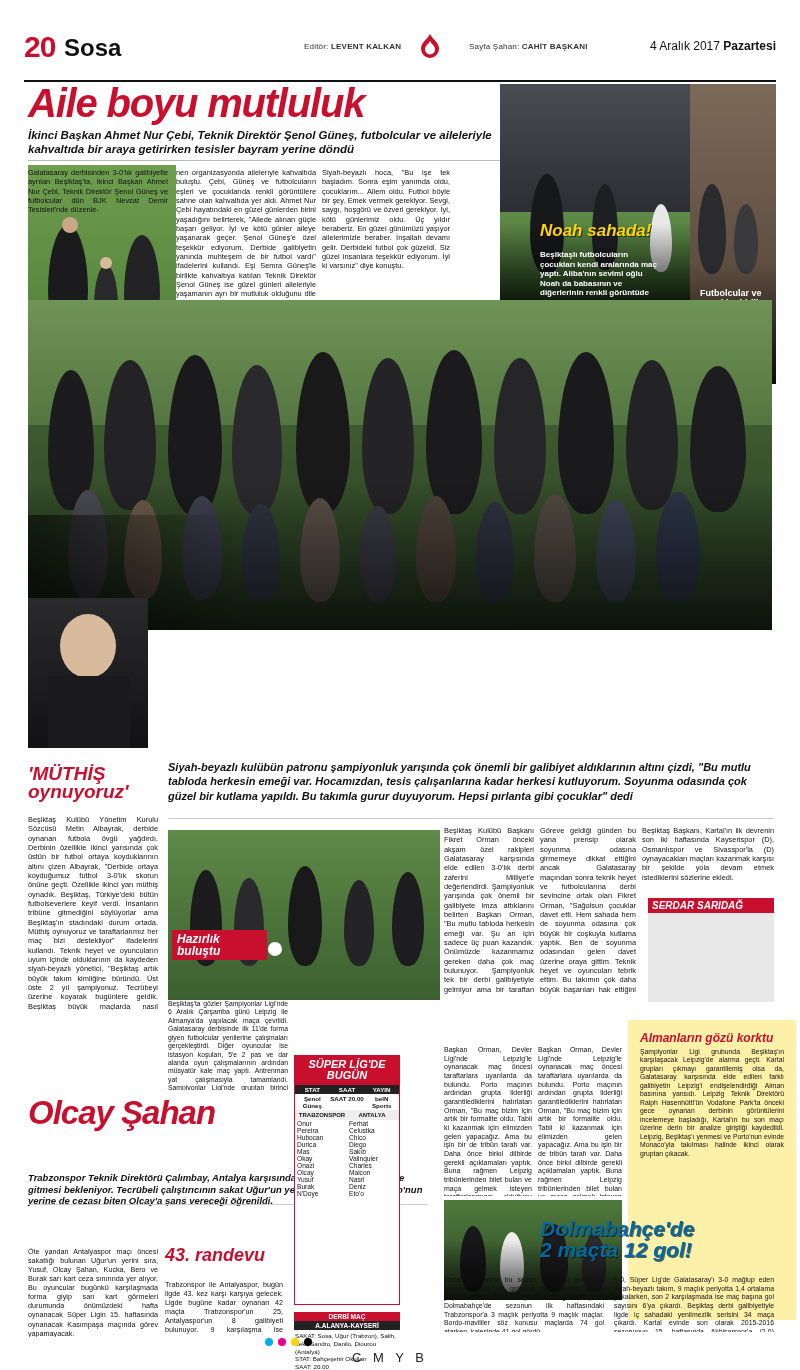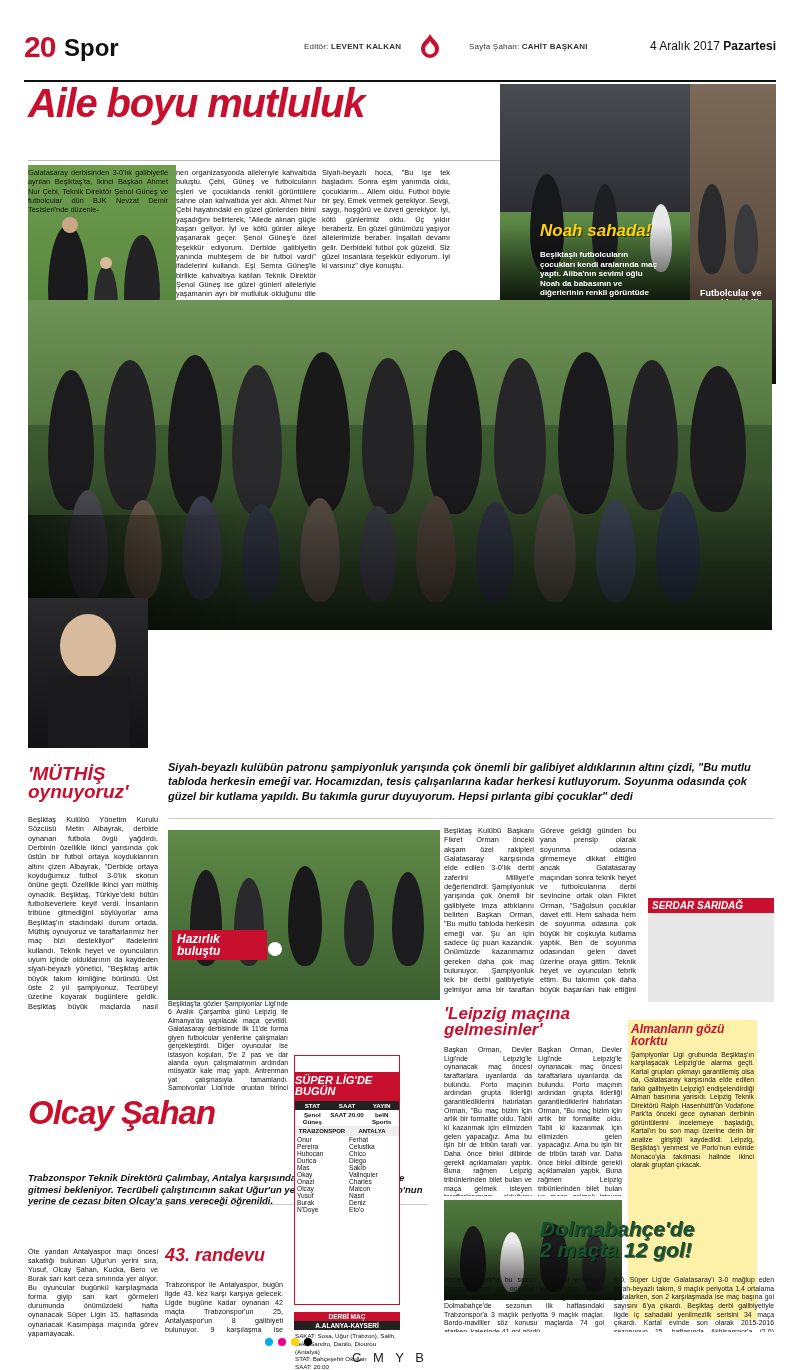--- a/index.html
+++ b/index.html
@@ -91,45 +91,45 @@
   .olcay-rule{position:absolute;left:28px;top:1204px;width:400px;height:1px;background:#ccc;}
   .olcay-body { position:absolute; font-size:7.2px; line-height:1.26; text-align:justify; }
 
   .randevu-h {
     position:absolute; left:165px; top:1247px; width:120px;
     font-size:18px; font-weight:bold; font-style:italic; color:#c8102e; line-height:.95;
   }
 
   
   .sl-box { position:absolute; left:294px; top:1055px; width:106px; height:250px; border:1px solid #c8102e; background:#fff; }
-  .sl-head { background:#c8102e; color:#fff; text-align:left; font-weight:bold; font-style:italic; font-size:11px; padding:3px 0 4px; line-height:1.02;margin-top:16px;}
+  .sl-head { background:#c8102e; color:#fff; text-align:center; font-weight:bold; font-style:italic; font-size:11px; padding:3px 0 4px; line-height:1.02;}
   .sl-row { display:flex; font-size:6.2px; font-weight:bold; text-align:center; }
   .sl-row div{ flex:1; padding:1px 0; }
   .sl-hdr { background:#222; color:#fff; }
   .sl-teams { font-size:6.6px; }
   .sl-city { background:#eee; font-weight:bold; font-size:6px; padding:1px 2px; }
 
   .match-box { position:absolute; left:294px; top:1312px; width:106px; }
   .mb-title { background:#c8102e; color:#fff; font-size:6.5px; font-weight:bold; text-align:center; padding:1px 0;}
   .mb-body { font-size:6.2px; line-height:1.25; padding:2px 1px; }
 
   
   .leipzig-h {
     position:absolute; left:444px; top:1006px; width:175px;
     font-size:17px; font-weight:bold; font-style:italic; color:#c8102e; line-height:.95;
   }
   .leipzig-body { position:absolute; font-size:7px; line-height:1.24; text-align:justify; }
 
-  .alman-box { position:absolute; left:628px; top:1020px; width:129px; height:300px; background:#fdf0a8; padding:3px; }
+  .alman-box { position:absolute; left:628px; top:1020px; width:168px; height:300px; background:#fdf0a8; padding:12px; }
   .alman-h { font-size:12px; font-weight:bold; font-style:italic; color:#c8102e; line-height:1; }
   .alman-body { font-size:6.8px; line-height:1.25; text-align:justify; margin-top:4px; }
 
   .dolma-yellow {
     position:absolute; left:540px; top:1218px; width:230px;
-    color:#14532d; font-size:21px; font-weight:bold; font-style:italic; line-height:1;
+    color:#0369a1; font-size:21px; font-weight:bold; font-style:italic; line-height:1;
     text-shadow:1px 1px 0 rgba(0,0,0,.6);
   }
   .dolma-body { position:absolute; font-size:6.9px; line-height:1.25; text-align:justify;}
 
   
   .haz-red {
     position:absolute; left:172px; top:930px; width:95px;
     background:#c8102e; color:#fff; font-size:12px; font-weight:bold; font-style:italic;
     padding:3px 5px; line-height:1.02;
   }
@@ -155,21 +155,21 @@
 
   .silhouette { position:absolute; border-radius:50% 50% 45% 45%/60% 60% 40% 40%; }
 </style>
 </head>
 <body>
 
 <div class="page">
 
   <div class="masthead">
     <div class="page-num">20</div>
-    <div class="section-name">Spor</div>
+    <div class="section-name">Sosa</div>
     <div class="credits">
       <span>Editör:</span>
       <b>LEVENT KALKAN</b>
       &nbsp;&nbsp;&nbsp;&nbsp;&nbsp;&nbsp;&nbsp;&nbsp;&nbsp;&nbsp;&nbsp;&nbsp;&nbsp;&nbsp;&nbsp;&nbsp;&nbsp;&nbsp;&nbsp;&nbsp;&nbsp;&nbsp;&nbsp;&nbsp;&nbsp;&nbsp;
       <span>Sayfa Şahan:</span>
       <b>CAHİT BAŞKANI</b>
     </div>
     <div class="logo-flame">
       <svg width="22" height="26" viewBox="0 0 22 26">
         <path d="M11 0 C14 6 20 8 20 15 A9 9 0 0 1 2 15 C2 8 8 6 11 0Z" fill="#c8102e"></path>
@@ -177,20 +177,21 @@
       </svg>
     </div>
     <div class="dateline">
       <span>4 Aralık 2017</span>
       <b>Pazartesi</b>
     </div>
   </div>
   <div class="rule"></div>
 
   <div class="top-headline">Aile boyu mutluluk</div>
+  <div class="top-sub">İkinci Başkan Ahmet Nur Çebi, Teknik Direktör Şenol Güneş, futbolcular ve aileleriyle kahvaltıda bir araya getirirken tesisler bayram yerine döndü</div>
   <div class="top-sub-rule"></div>
 
   <div class="photo ph-grass" style="left:28px;top:165px;width:148px;height:200px;">
     <div style="position:absolute;left:0;bottom:0;width:100%;height:60px;background:linear-gradient(transparent,rgba(0,0,0,.75));"></div>
     <div class="silhouette" style="left:20px;top:60px;width:40px;height:110px;background:#1b1b1d;"></div>
     <div class="silhouette" style="left:66px;top:100px;width:24px;height:68px;background:#2a2a2c;"></div>
     <div class="silhouette" style="left:96px;top:70px;width:36px;height:100px;background:#232325;"></div>
     <div style="position:absolute;left:34px;top:52px;width:16px;height:16px;border-radius:50%;background:#caa887;"></div>
     <div style="position:absolute;left:72px;top:92px;width:12px;height:12px;border-radius:50%;background:#d9bb9b;"></div>
   </div>
@@ -258,38 +259,38 @@
 
 
   <div class="lead">Siyah-beyazlı kulübün patronu şampiyonluk yarışında çok önemli bir galibiyet aldıklarının altını çizdi, "Bu mutlu tabloda herkesin emeği var. Hocamızdan, tesis çalışanlarına kadar herkesi kutluyorum. Soyunma odasında çok güzel bir kutlama yapıldı. Bu takımla gurur duyuyorum. Hepsi pırlanta gibi çocuklar" dedi</div>
   <div class="lead-rule"></div>
 
   <div class="sub-red">'MÜTHİŞ oynuyoruz'</div>
   <div class="sub-black" style="height:195px;overflow:hidden;">Beşiktaş Kulübü Yönetim Kurulu Sözcüsü Metin Albayrak, derbide oynanan futbola övgü yağdırdı. Derbinin özellikle ikinci yarısında çok üstün bir futbol ortaya koyduklarının altını çizen Albayrak, "Derbide ortaya koyduğumuz futbol 3-0'lık skorun önüne geçti. Özellikle ikinci yarı müthiş oynadık. Beşiktaş, Türkiye'deki bütün futbolseverlere keyif verdi. İnsanların tribüne gitmediğini söylüyorlar ama Beşiktaş'ın stadındaki durum ortada. Müthiş oynuyoruz ve taraftarlarımız her maç bizi destekliyor" ifadelerini kullandı. Teknik heyet ve oyuncuların uyum içinde olduklarının da kaydeden siyah-beyazlı yönetici, "Beşiktaş artık büyük takım kimliğine büründü. Üst üste 2 yıl şampiyonuz. Tecrübeyi üzerine koyarak bugünlere geldik. Beşiktaş büyük maçlarda nasıl oynayacağını, o atmosfere nasıl çıkacağını biliyor. Bunda hoca faktörünün yanında Vodafone Park'ta ve taraftarın etkisi var. Müthiş bir atmosfer oluşturuyoruz" dedi.</div>
 
   <div class="col-text" style="left:444px;top:826px;width:90px;height:170px;overflow:hidden;">Beşiktaş Kulübü Başkanı Fikret Orman önceki akşam özel rakipleri Galatasaray karşısında elde edilen 3-0'lık derbi zaferini Milliyet'e değerlendirdi. Şampiyonluk yarışında çok önemli bir galibiyete imza attıklarını belirten Başkan Orman, "Bu mutlu tabloda herkesin emeği var. Şu an için sadece üç puan kazandık. Önümüzde kazanmamız gereken daha çok maç bulunuyor. Şampiyonluk tek bir derbi galibiyetiyle gelmiyor ama bir taraftan Beşiktaş'a yakışır futbol oynadık. Hocamızı, futbolcularımızı, tesis çalışanlarını, yöneticilerimizi, taraftarları özetle tüm camiayı kutluyorum" dedi.</div>
   <div class="col-text" style="left:540px;top:826px;width:96px;height:170px;overflow:hidden;">Göreve geldiği günden bu yana prensip olarak soyunma odasına girmemeye dikkat ettiğini ancak Galatasaray maçından sonra teknik heyet ve futbolcularına derbi sevincine ortak olan Fikret Orman, "Sağolsun çocuklar davet etti. Hem sahada hem de soyunma odasına çok büyük bir coşkuyla kutlama yaptık. Ben de soyunma odasından gelen davet üzerine oraya gittim. Teknik heyet ve oyuncuları tebrik ettim. Bu takımın çok daha büyük başarıları hak ettiğini ve bunu başaracak gücünüzün olduğunu da söyledim. Bu takımla gurur duyuyorum. Hepsi pırlanta gibi çocuklar" ifadelerini kullandı.</div>
+  <div class="col-text" style="left:642px;top:826px;width:132px;height:70px;overflow:hidden;">Beşiktaş Başkanı, Kartal'ın ilk devrenin son iki haftasında Kayserispor (D), Osmanlıspor ve Sivasspor'la (D) oynayacakları maçları kazanmak karşısı bir şekilde yola devam etmek istediklerini sözlerine ekledi.</div>
 
   <div class="photo" style="left:168px;top:830px;width:272px;height:170px;background:linear-gradient(#5f8a47,#3b5f2f);">
     <div class="silhouette" style="left:22px;top:40px;width:32px;height:96px;background:#1c1c1e;"></div>
     <div class="silhouette" style="left:66px;top:48px;width:30px;height:88px;background:#2a2a2c;"></div>
     <div class="silhouette" style="left:120px;top:36px;width:34px;height:100px;background:#191919;"></div>
     <div class="silhouette" style="left:176px;top:50px;width:30px;height:86px;background:#242426;"></div>
     <div class="silhouette" style="left:224px;top:42px;width:32px;height:94px;background:#1d1d1f;"></div>
     <div style="position:absolute;left:100px;top:112px;width:14px;height:14px;border-radius:50%;background:#fff;"></div>
   </div>
   <div class="haz-red">Hazırlık buluştu</div>
   <div class="haz-body" style="left:168px;top:1000px;width:120px;height:90px;overflow:hidden;">Beşiktaş'ta gözler Şampiyonlar Ligi'nde 6 Aralık Çarşamba günü Leipzig ile Almanya'da yapılacak maça çevrildi. Galatasaray derbisinde ilk 11'de forma giyen futbolcular yenilerine çalışmaları gerçekleştirdi. Diğer oyuncular ise istasyon koşuları, 5'e 2 pas ve dar alanda oyun çalışmalarının ardından müsyatür kale maç yaptı. Antrenman yat çalışmasıyla tamamlandı. Şampiyonlar Ligi'nde gruptan birinci çıkmayı garantileyen Beşiktaş, Leipzig maçının hazırlıklarına bugün devam edecek.</div>
 
   <div class="ss-box">
     
   </div>
   <div class="ss-name">SERDAR SARIDAĞ</div>
 
-  <div class="leipzig-h">'Leipzig maçına gelmesinler'</div>
   <div class="leipzig-body" style="left:444px;top:1046px;width:88px;height:150px;overflow:hidden;">Başkan Orman, Devler Ligi'nde Leipzig'le oynanacak maç öncesi taraftarlara uyarılarda da bulundu. Porto maçının ardından grupta liderliği garantilediklerini hatırlatan Orman, "Bu maç bizim için artık bir formalite oldu. Tabii ki kazanmak için elimizden gelen yapacağız. Ama bu işin bir de tribün tarafı var. Daha önce birkıl dilbirde gerekli açıklamaları yaptık. Buna rağmen Leipzig tribünlerinden bilet bulan ve maça gelmek isteyen taraftarlarımızın olduğunu duyduk. Onlara bir kez daha şunu söylemek istiyorum: biz bir aileyiz. Yöneticisinden taraftarına kadar Beşiktaş'ın başarısı için emek harcıyoruz. Leipzig maçına gelmeyerek, kulübü kaybı sağlayabiliriz. Sadece bu sene değil, her sene Şampiyonlar Ligi'nde var olmak istiyoruz. Beşiktaş'ı bütünüyle hedeflerden uzaklaştıracak eylemlerin içerisinde bulunmamamız gerekir" diye konuştu.</div>
   <div class="leipzig-body" style="left:538px;top:1046px;width:84px;height:150px;overflow:hidden;">Başkan Orman, Devler Ligi'nde Leipzig'le oynanacak maç öncesi taraftarlara uyarılarda da bulundu. Porto maçının ardından grupta liderliği garantilediklerini hatırlatan Orman, "Bu maç bizim için artık bir formalite oldu. Tabii ki kazanmak için elimizden gelen yapacağız. Ama bu işin bir de tribün tarafı var. Daha önce birkıl dilbirde gerekli açıklamaları yaptık. Buna rağmen Leipzig tribünlerinden bilet bulan ve maça gelmek isteyen taraftarlarımızın olduğunu duyduk. Onlara bir kez daha şunu söylemek istiyorum: biz bir aileyiz. Yöneticisinden taraftarına kadar Beşiktaş'ın başarısı için emek harcıyoruz. Leipzig maçına gelmeyerek, kulübü kaybı sağlayabiliriz. Sadece bu sene değil, her sene Şampiyonlar Ligi'nde var olmak istiyoruz. Beşiktaş'ı bütünüyle hedeflerden uzaklaştıracak eylemlerin içerisinde bulunmamamız gerekir" diye konuştu.</div>
 
   <div class="alman-box">
     <div class="alman-h">Almanların gözü korktu</div>
     <div class="alman-body" style="height:268px;overflow:hidden;">Şampiyonlar Ligi grubunda Beşiktaş'ın karşılaşacak Leipzig'de alarma geçti. Kartal grupları çıkmayı garantilemiş olsa da, Galatasaray karşısında elde edilen farklı galibiyetin Leipzig'i endişelendirdiği Alman basınına yansıdı. Leipzig Teknik Direktörü Ralph Hasenhüttl'ün Vodafone Park'ta önceki gece oynanan derbinin görüntülerini incelemeye başladığı, Kartal'ın bu son maçı üzerine derin bir analize giriştiği kaydedildi. Leipzig, Beşiktaş'ı yenmesi ve Porto'nun evinde Monaco'yla takılması halinde ikinci olarak gruptan çıkacak.</div>
   </div>
 
   <div class="photo" style="left:444px;top:1200px;width:178px;height:100px;background:linear-gradient(#4f7a3c,#2b4424);">
     <div class="silhouette" style="left:16px;top:26px;width:26px;height:66px;background:#18181a;"></div>

